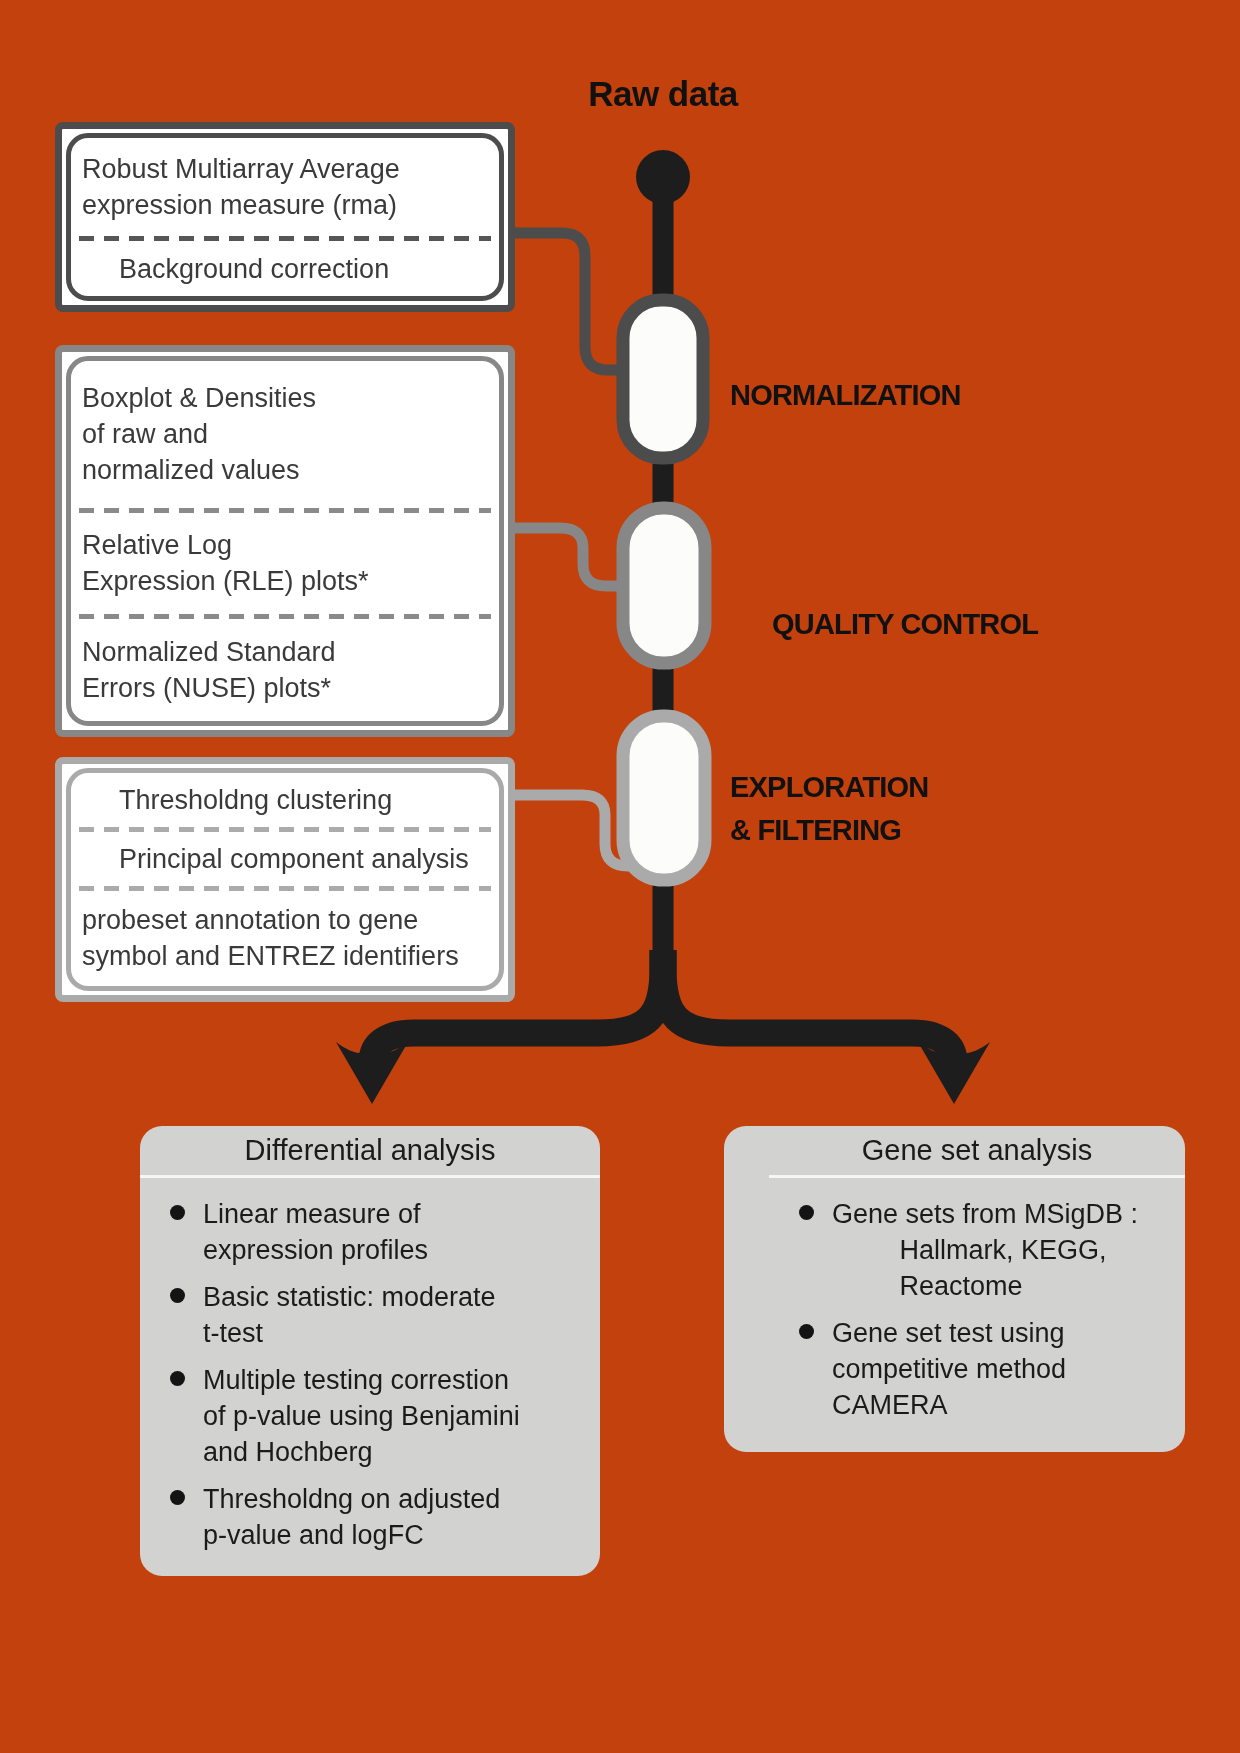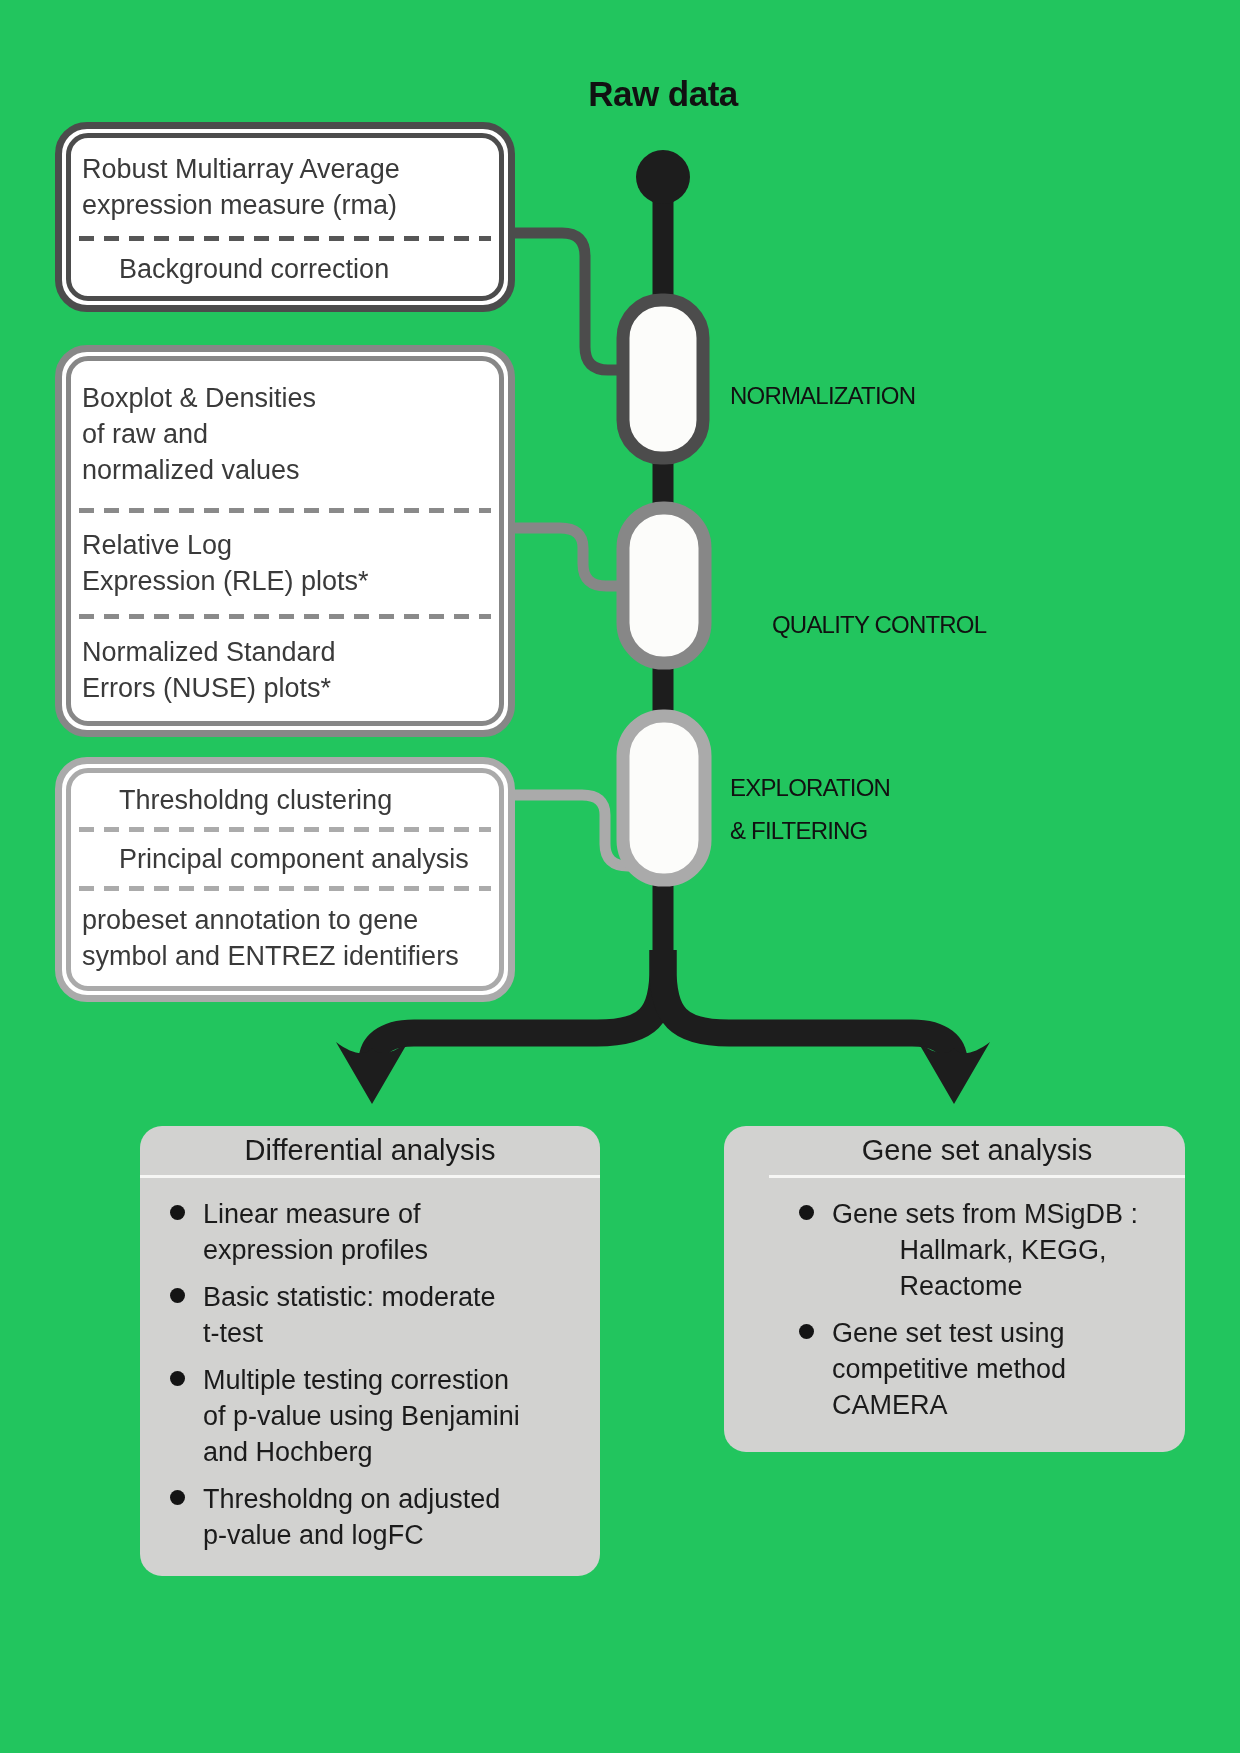--- a/index.html
+++ b/index.html
@@ -1,29 +1,29 @@
 <!DOCTYPE html>
 <html><head>
 <meta charset="utf-8">
 <style>
   html,body{margin:0;padding:0;background:#ffffff;}
   *{box-sizing:border-box;}
   #canvas{
-    position:relative;width:1240px;height:1753px;background:#22c55e;
+    position:relative;width:1240px;height:1753px;background:#c2410c;
     font-family:"Liberation Sans","DejaVu Sans",sans-serif;overflow:hidden;
   }
   #flow-svg{position:absolute;left:0;top:0;z-index:0;}
 
   .raw-data{
     position:absolute;left:527px;top:74px;width:272px;text-align:center;
     font-size:35px;font-weight:bold;color:#111;z-index:2;letter-spacing:-0.5px;
   }
 
   
-  .stage-box{position:absolute;left:55px;width:460px;border-radius:32px;
+  .stage-box{position:absolute;left:55px;width:460px;border-radius:8px;
     padding:4px;background:#fff;z-index:1;}
   .stage-box .inner{width:100%;height:100%;border-radius:22px;
     display:flex;flex-direction:column;}
   .sb-dark{border:7px solid #4c4c4c;}
   .sb-dark .inner{border:5px solid #4c4c4c;}
   .sb-med{border:7px solid #878787;}
   .sb-med .inner{border:5px solid #878787;}
   .sb-light{border:7px solid #aaaaaa;}
   .sb-light .inner{border:5px solid #aaaaaa;}
 
@@ -33,21 +33,21 @@
     font-size:27px;line-height:36px;color:#3a3a3a;white-space:pre-line;
   }
   .divider{height:5px;flex:none;margin:0 8px;
     background-image:repeating-linear-gradient(90deg,var(--dc) 0 15px,transparent 15px 25px);}
   .sb-dark  .divider{--dc:#565656;}
   .sb-med   .divider{--dc:#8a8a8a;}
   .sb-light .divider{--dc:#ababab;}
   .cg1{flex-grow:1;padding-left:48px;} .cg2{flex-grow:2;} .cg3{flex-grow:3;}
 
   
-  .stage-label{position:absolute;left:730px;font-size:24px;font-weight:normal;
+  .stage-label{position:absolute;left:730px;font-size:29px;font-weight:bold;
     color:#111;z-index:2;white-space:pre-line;line-height:43px;letter-spacing:-0.8px;}
   .lbl-norm{top:374px;}
   .lbl-qc{top:603px;margin-left:42px;}
   .lbl-exp{top:766px;}
 
   
   .branch-box{position:absolute;top:1126px;background:#d2d2d0;border-radius:22px;
     z-index:1;color:#1b1b1b;}
   .bb-left{left:140px;width:460px;height:450px;}
   .bb-right{left:724px;width:461px;height:326px;padding-left:45px;}

